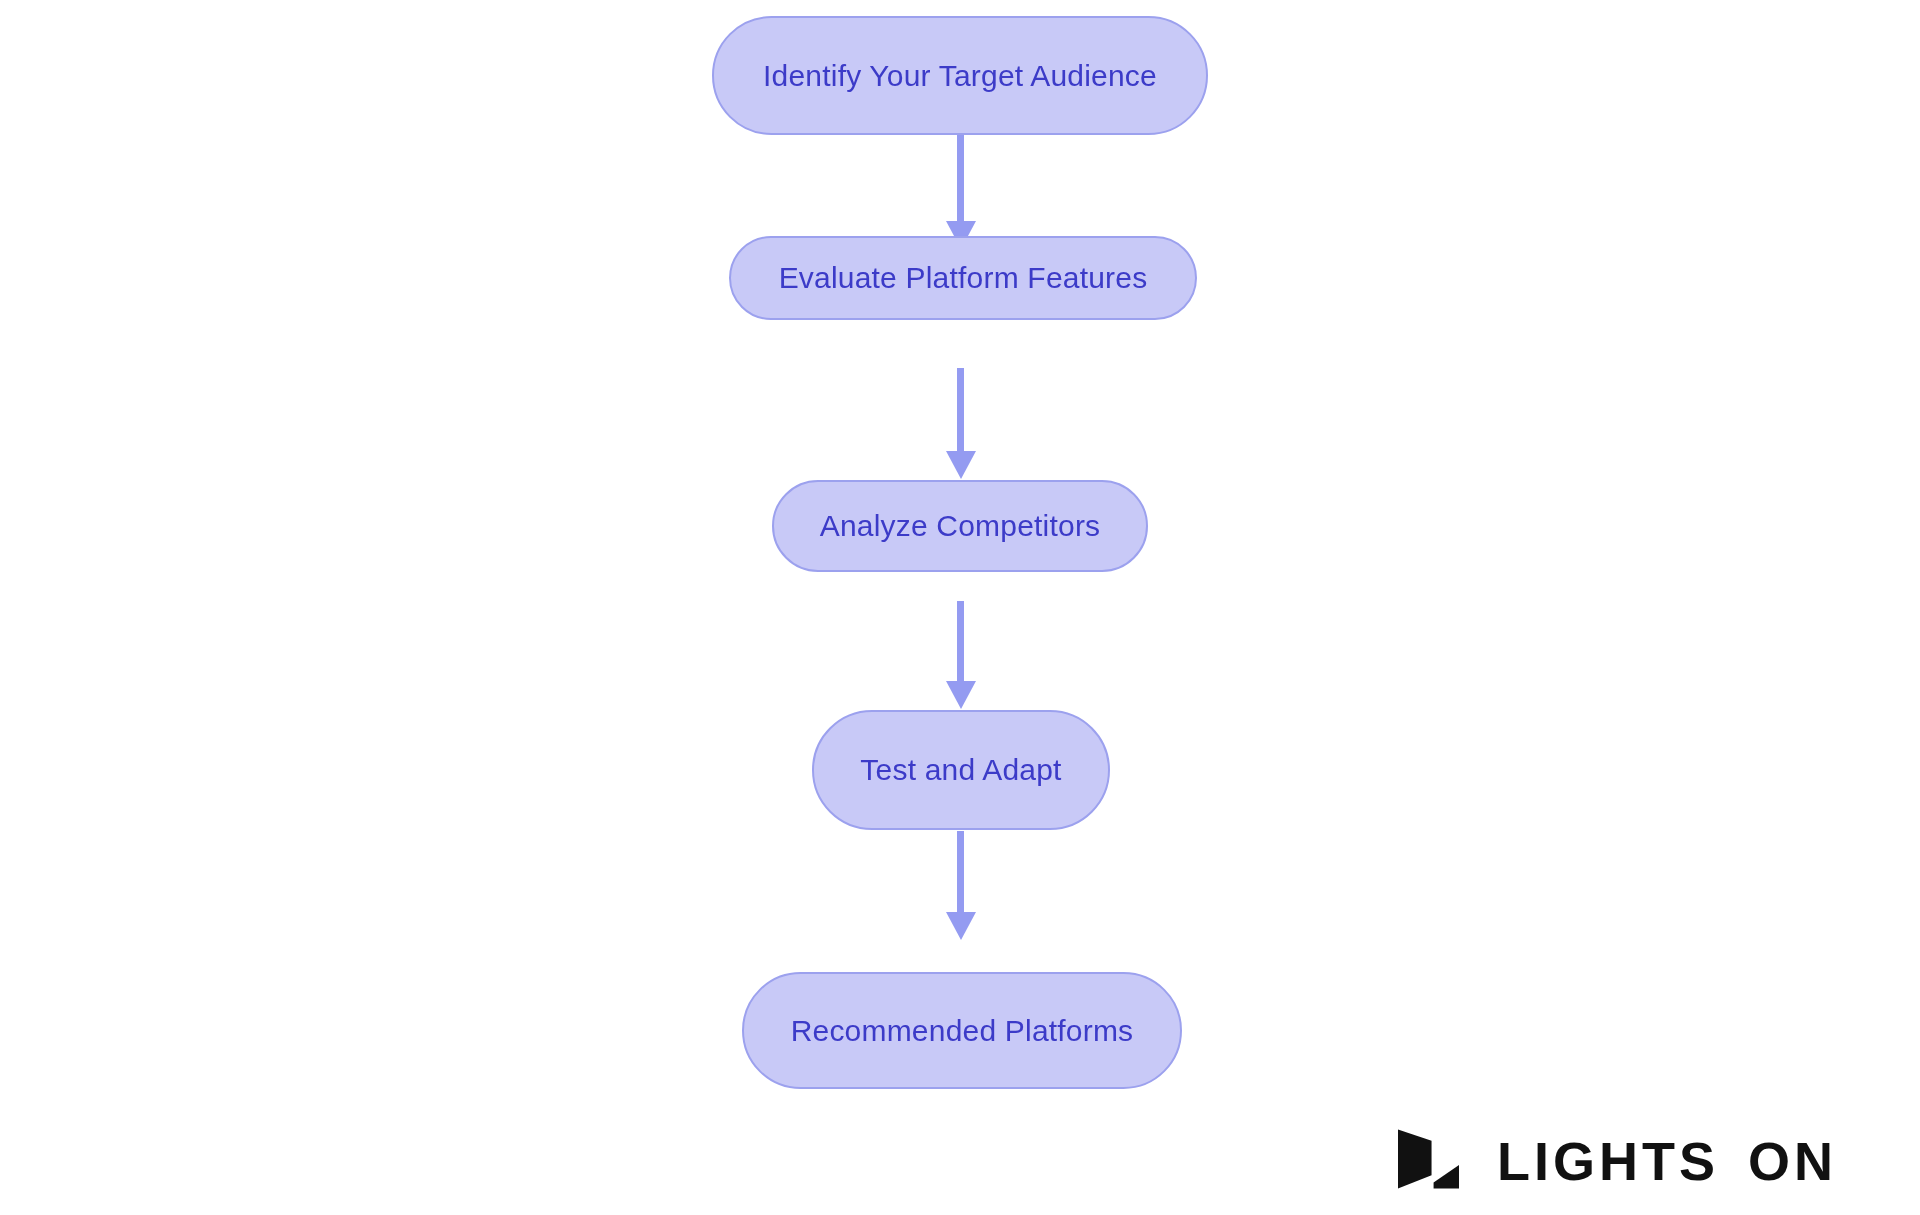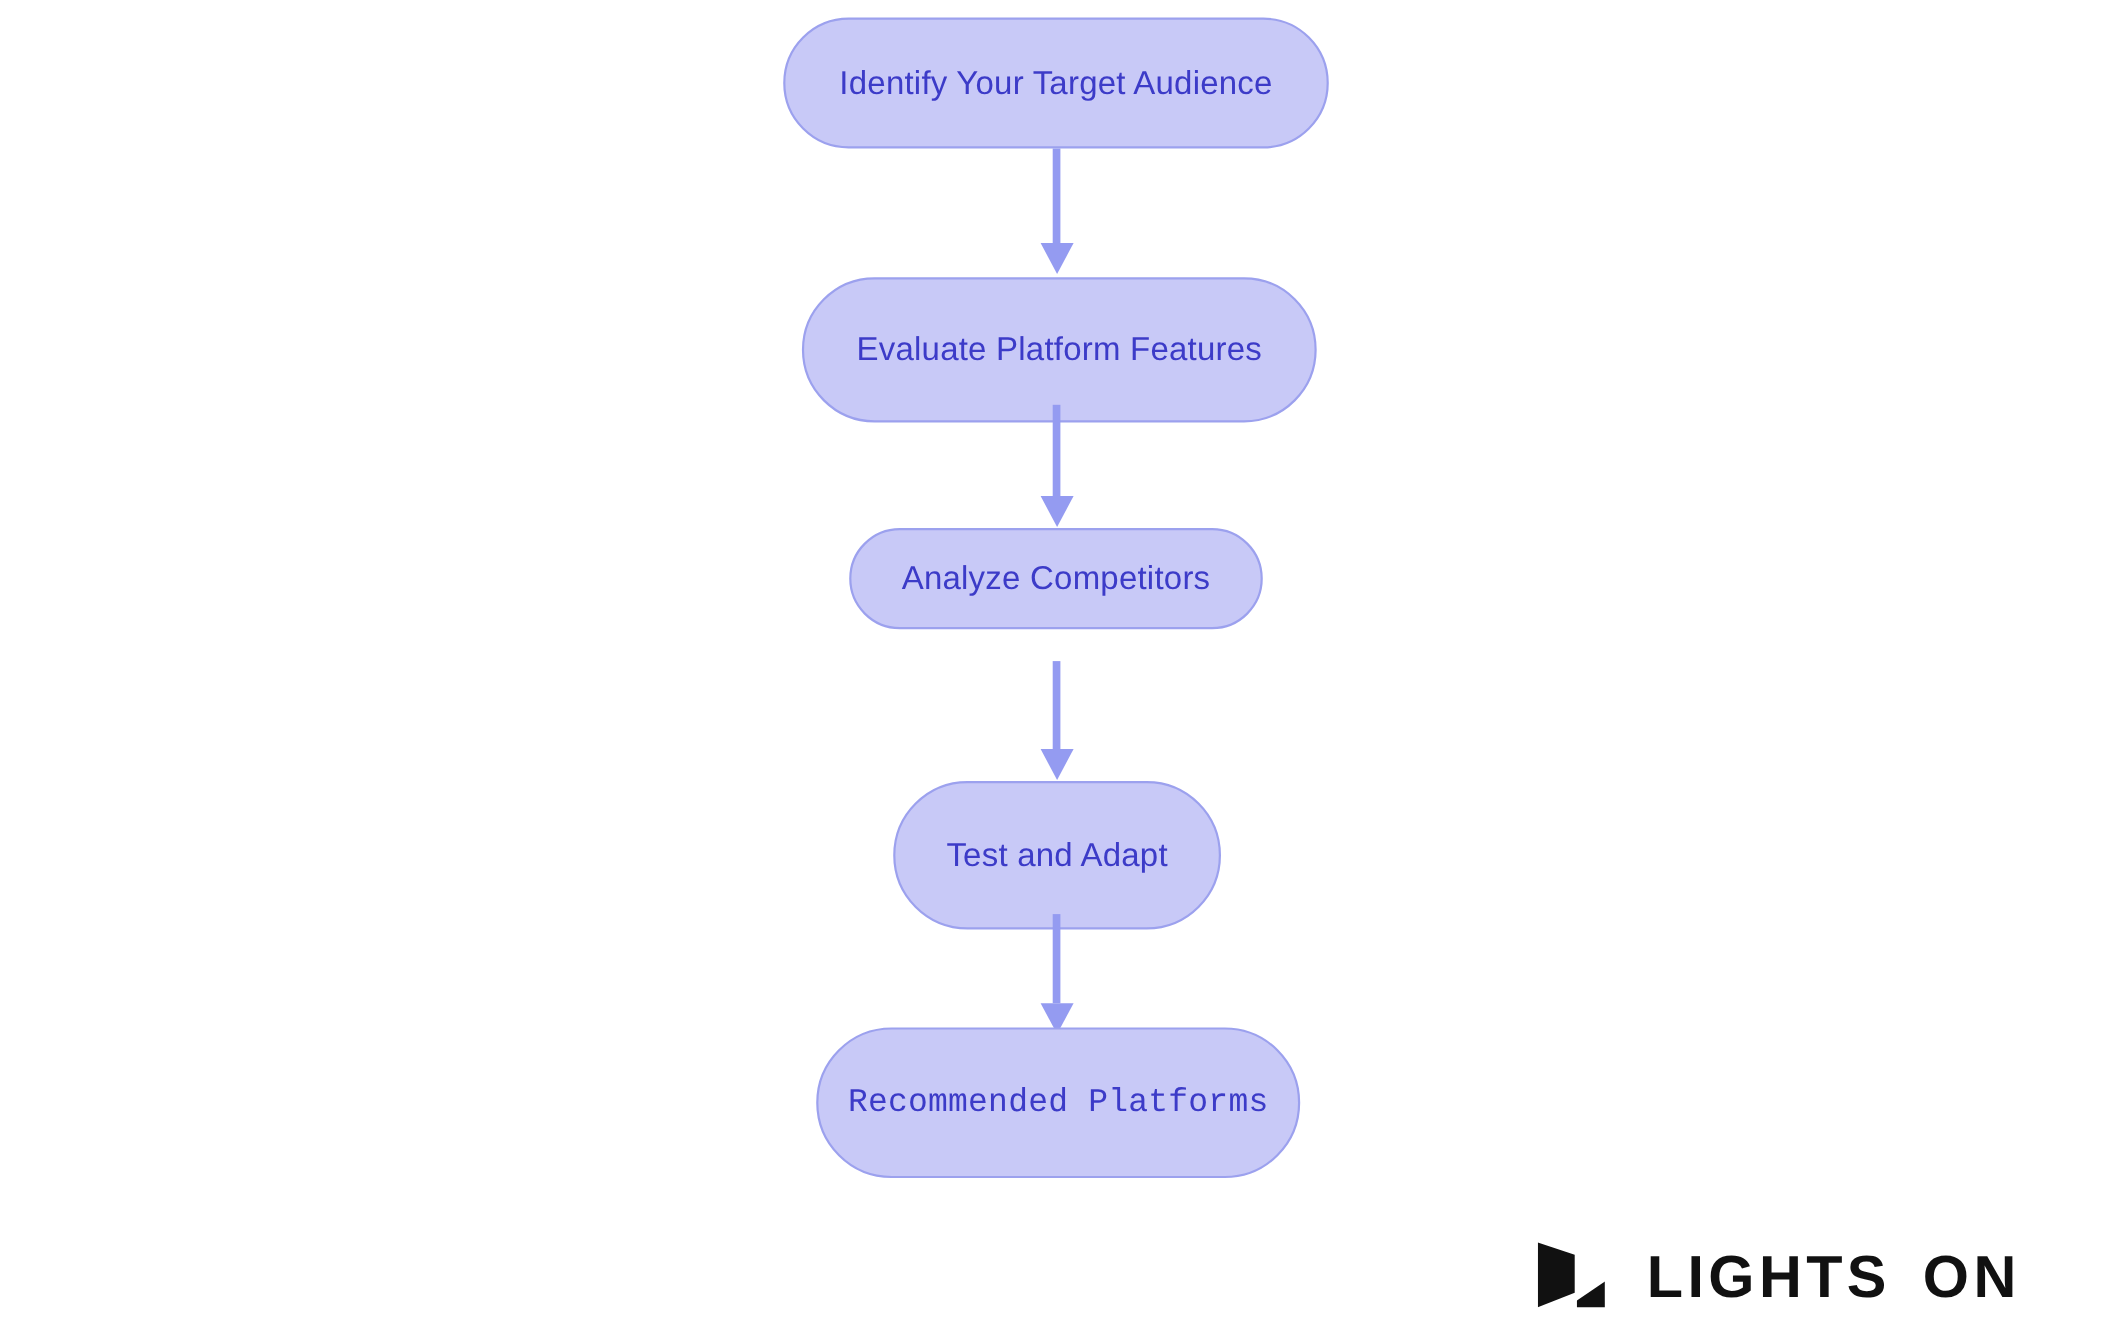--- a/index.html
+++ b/index.html
@@ -29,24 +29,24 @@
     border-radius: 999px;
     color: var(--node-text);
     font-size: 30px;
     letter-spacing: 0.2px;
     display: flex;
     align-items: center;
     justify-content: center;
     white-space: nowrap;
   }
   .n0 { left: 712px; top: 16px;  width: 496px; height: 119px; }
-  .n1 { left: 729px; top: 252px; width: 468px; height: 132px; }
+  .n1 { left: 729px; top: 236px; width: 468px; height: 84px; }
   .n2 { left: 772px; top: 480px; width: 376px; height: 92px; }
-  .n3 { left: 812px; top: 710px; width: 298px; height: 135px; }
-  .n4 { left: 742px; top: 934px; width: 440px; height: 137px; font-family: Liberation Mono, monospace; }
+  .n3 { left: 812px; top: 710px; width: 298px; height: 120px; }
+  .n4 { left: 742px; top: 972px; width: 440px; height: 117px; }
 
   .arrow {
     position: absolute;
     left: 945px;
     width: 31px;
     display: flex;
     flex-direction: column;
     align-items: center;
   }
   .arrow .shaft {

